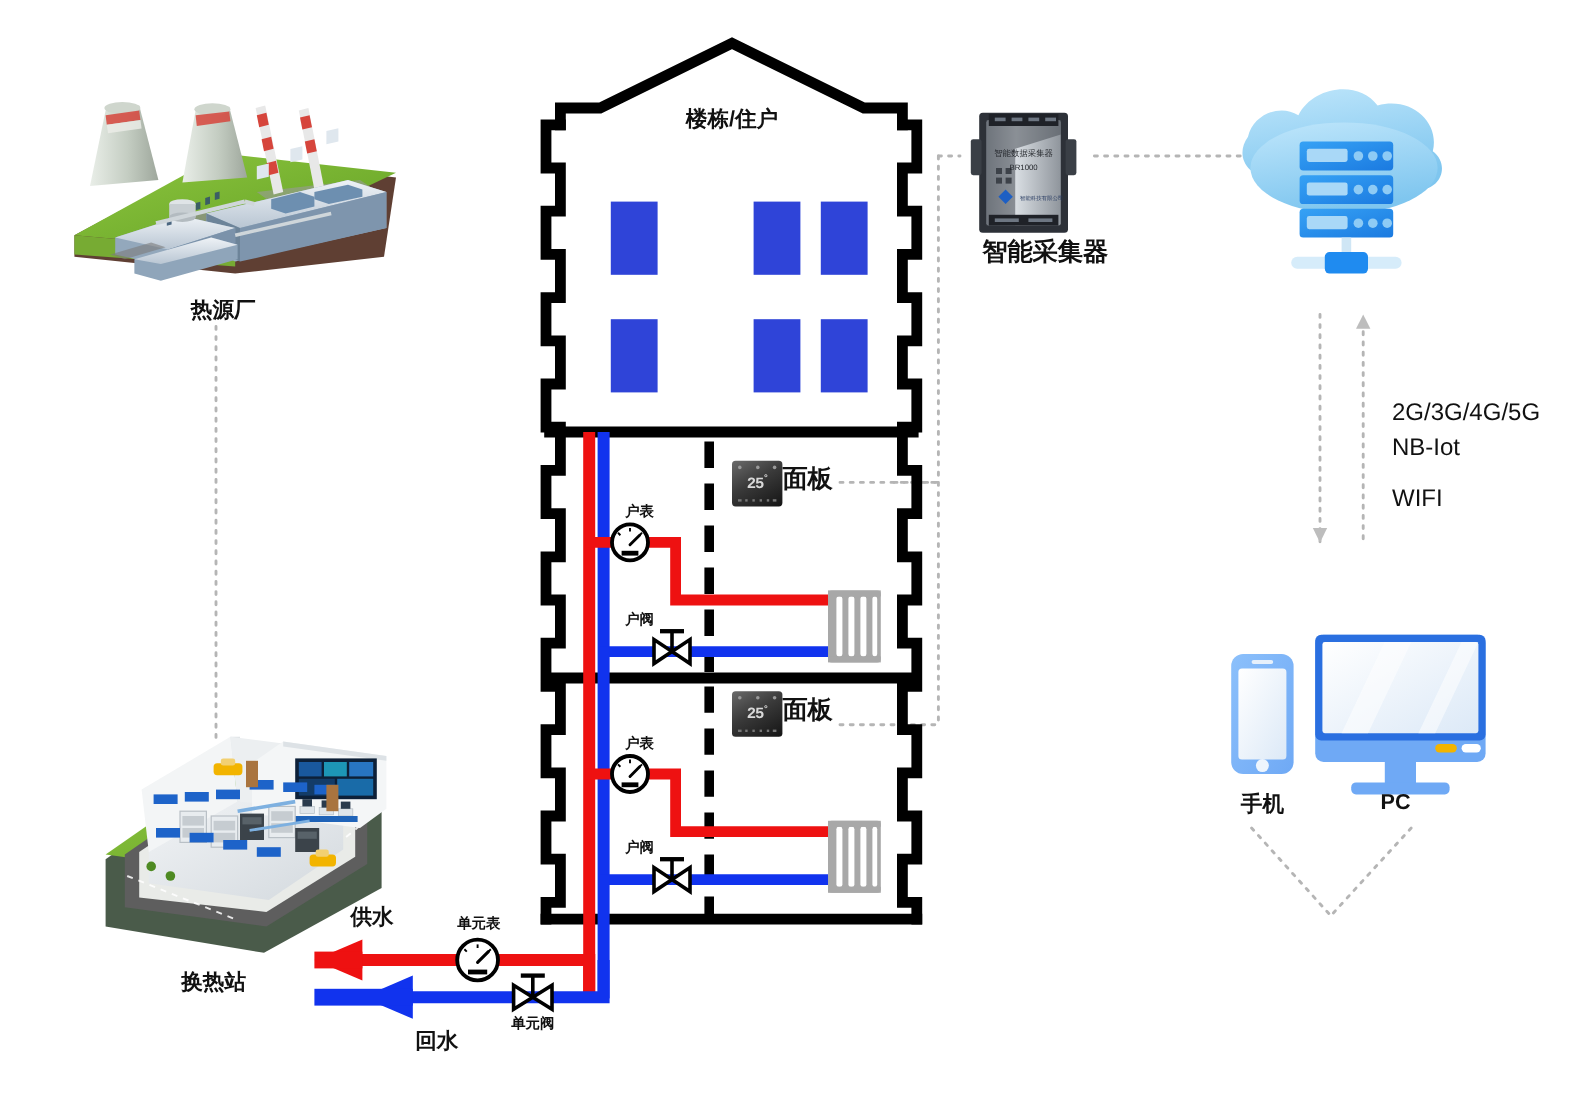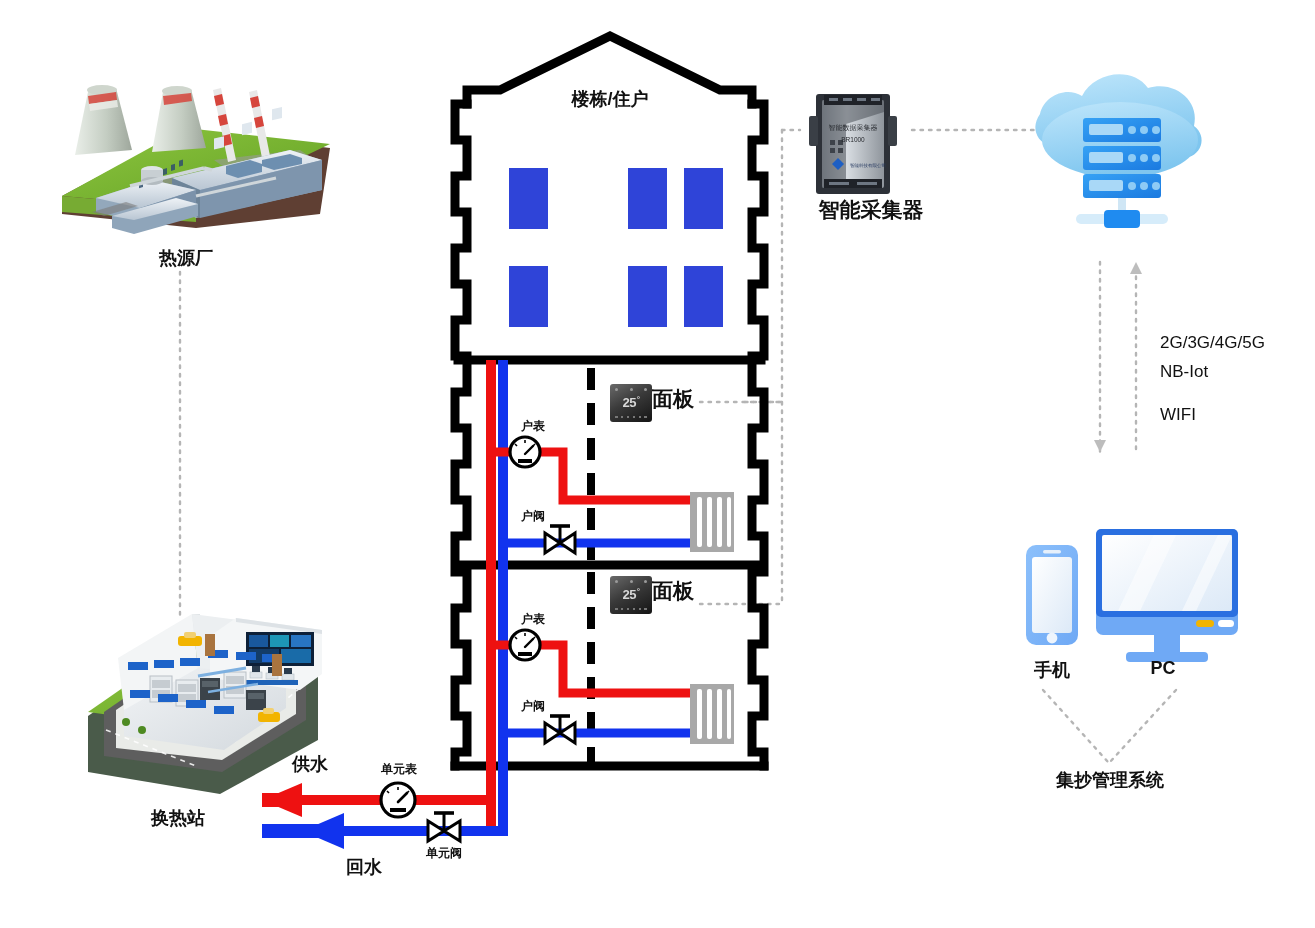--- a/index.html
+++ b/index.html
@@ -4,21 +4,21 @@
 <style>
   html,body{margin:0;padding:0;background:#fff;}
   body{width:1315px;height:928px;position:relative;overflow:hidden;
        font-family:"Liberation Sans","DejaVu Sans",sans-serif;color:#111;}
   .stage{position:absolute;inset:0;width:1315px;height:928px;}
   svg.layer{position:absolute;left:0;top:0;width:1315px;height:928px;overflow:visible;}
   .lbl{position:absolute;white-space:nowrap;color:#111;}
   .lbl-big{font-size:18px;font-weight:700;}
   .lbl-mid{font-size:21px;font-weight:700;}
   .lbl-sm{font-size:12px;font-weight:700;}
-  .lbl-net{font-size:17px;font-weight:400;}
+  .lbl-net{font-size:20px;font-weight:400;}
   .ctr{transform:translateX(-50%);}
 </style>
 </head>
 <body>
 
 <div class="stage">
 
   <svg class="layer" viewBox="0 0 1315 928">
     <defs>
       <linearGradient id="gCloud" x1="0" y1="0" x2="0.3" y2="1">
@@ -520,15 +520,14 @@
   <div class="lbl lbl-big ctr" style="left:364px;top:855px;">回水</div>
   <div class="lbl lbl-sm ctr" style="left:399px;top:761px;">单元表</div>
   <div class="lbl lbl-sm ctr" style="left:444px;top:845px;">单元阀</div>
 
   <div class="lbl lbl-net" style="left:1160px;top:333px;">2G/3G/4G/5G</div>
   <div class="lbl lbl-net" style="left:1160px;top:362px;">NB-Iot</div>
   <div class="lbl lbl-net" style="left:1160px;top:405px;">WIFI</div>
 
   <div class="lbl lbl-big ctr" style="left:1052px;top:658px;">手机</div>
   <div class="lbl lbl-big ctr" style="left:1163px;top:658px;">PC</div>
-  <div class="lbl lbl-big ctr" style="left:1110px;top:768px;">集抄管理系统</div>
 
 </div>
 
 </body></html>

